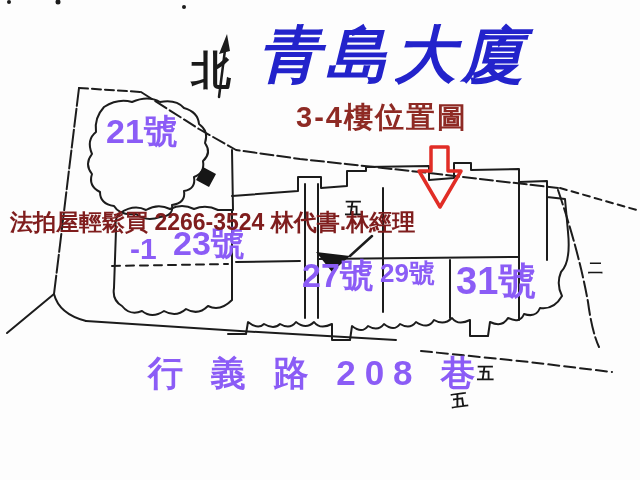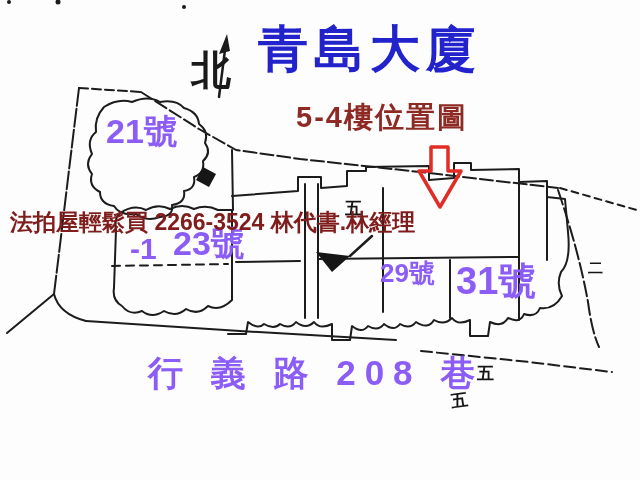--- a/index.html
+++ b/index.html
@@ -4,21 +4,21 @@
 <style>
   html,body{margin:0;padding:0;background:#888;}
   #stage{
     position:relative;width:640px;height:480px;background:#fdfdfd;
     overflow:hidden;font-family:"Liberation Sans", sans-serif;
   }
   #linework{position:absolute;left:0;top:0;z-index:1;}
   .lbl{position:absolute;white-space:nowrap;line-height:1;}
   .blue{color:#8b5cf6;font-weight:bold;z-index:2;}
   .north{left:191px;top:50px;font-size:40px;color:#1a1a1a;font-weight:bold;z-index:2;}
-  .title{left:258px;top:24px;font-size:50px;letter-spacing:6px;color:#2323cb;font-weight:bold;z-index:2;}
+  .title{left:258px;top:24px;font-size:62px;letter-spacing:6px;color:#2323cb;font-weight:bold;z-index:2;font-style:italic;}
   .subtitle{left:296px;top:103px;font-size:29px;letter-spacing:2px;color:#8e2a24;font-weight:bold;z-index:2;}
   .u21{left:106px;top:114px;font-size:34px;}
   .um1{left:130px;top:234px;font-size:30px;}
   .u23{left:173px;top:226px;font-size:34px;text-align:center;}
   .u25{left:238px;top:236px;font-size:34px;}
   .u27{left:302px;top:258px;font-size:34px;}
   .u29{left:380px;top:260px;font-size:26px;}
   .u31{left:456px;top:262px;font-size:38px;}
   .street{left:148px;top:355px;font-size:35px;letter-spacing:9px;}
   .ad{left:10px;top:211px;font-size:23px;color:#7f1d1d;font-weight:bold;z-index:3;letter-spacing:0px;}
@@ -96,25 +96,26 @@
 
     <polygon points="203,167 216,174 209,187 196,180" fill="#161616" stroke="none"></polygon>
 
     <path d="M431,147 L448,147 L448,171 L461,171 L440,207 L419,171 L431,171 Z" stroke="#e12d26" stroke-width="3.5"></path>
   </svg>
 
   <div class="lbl north">北</div>
 
   <div class="lbl title">青島大廈</div>
 
-  <div class="lbl subtitle">5-4樓位置圖</div>
+  <div class="lbl subtitle">3-4樓位置圖</div>
 
   <div class="lbl blue u21">21號</div>
   <div class="lbl blue um1">-1</div>
   <div class="lbl blue u23">23號</div>
+  <div class="lbl blue u27">27號</div>
   <div class="lbl blue u29">29號</div>
   <div class="lbl blue u31">31號</div>
 
   <div class="lbl blue street">行 義 路 208 巷</div>
 
   <div class="lbl mark m1">五</div>
   <div class="lbl mark m2">五</div>
   <div class="lbl mark m3">五</div>
   <div class="lbl mark m4">二</div>
 

